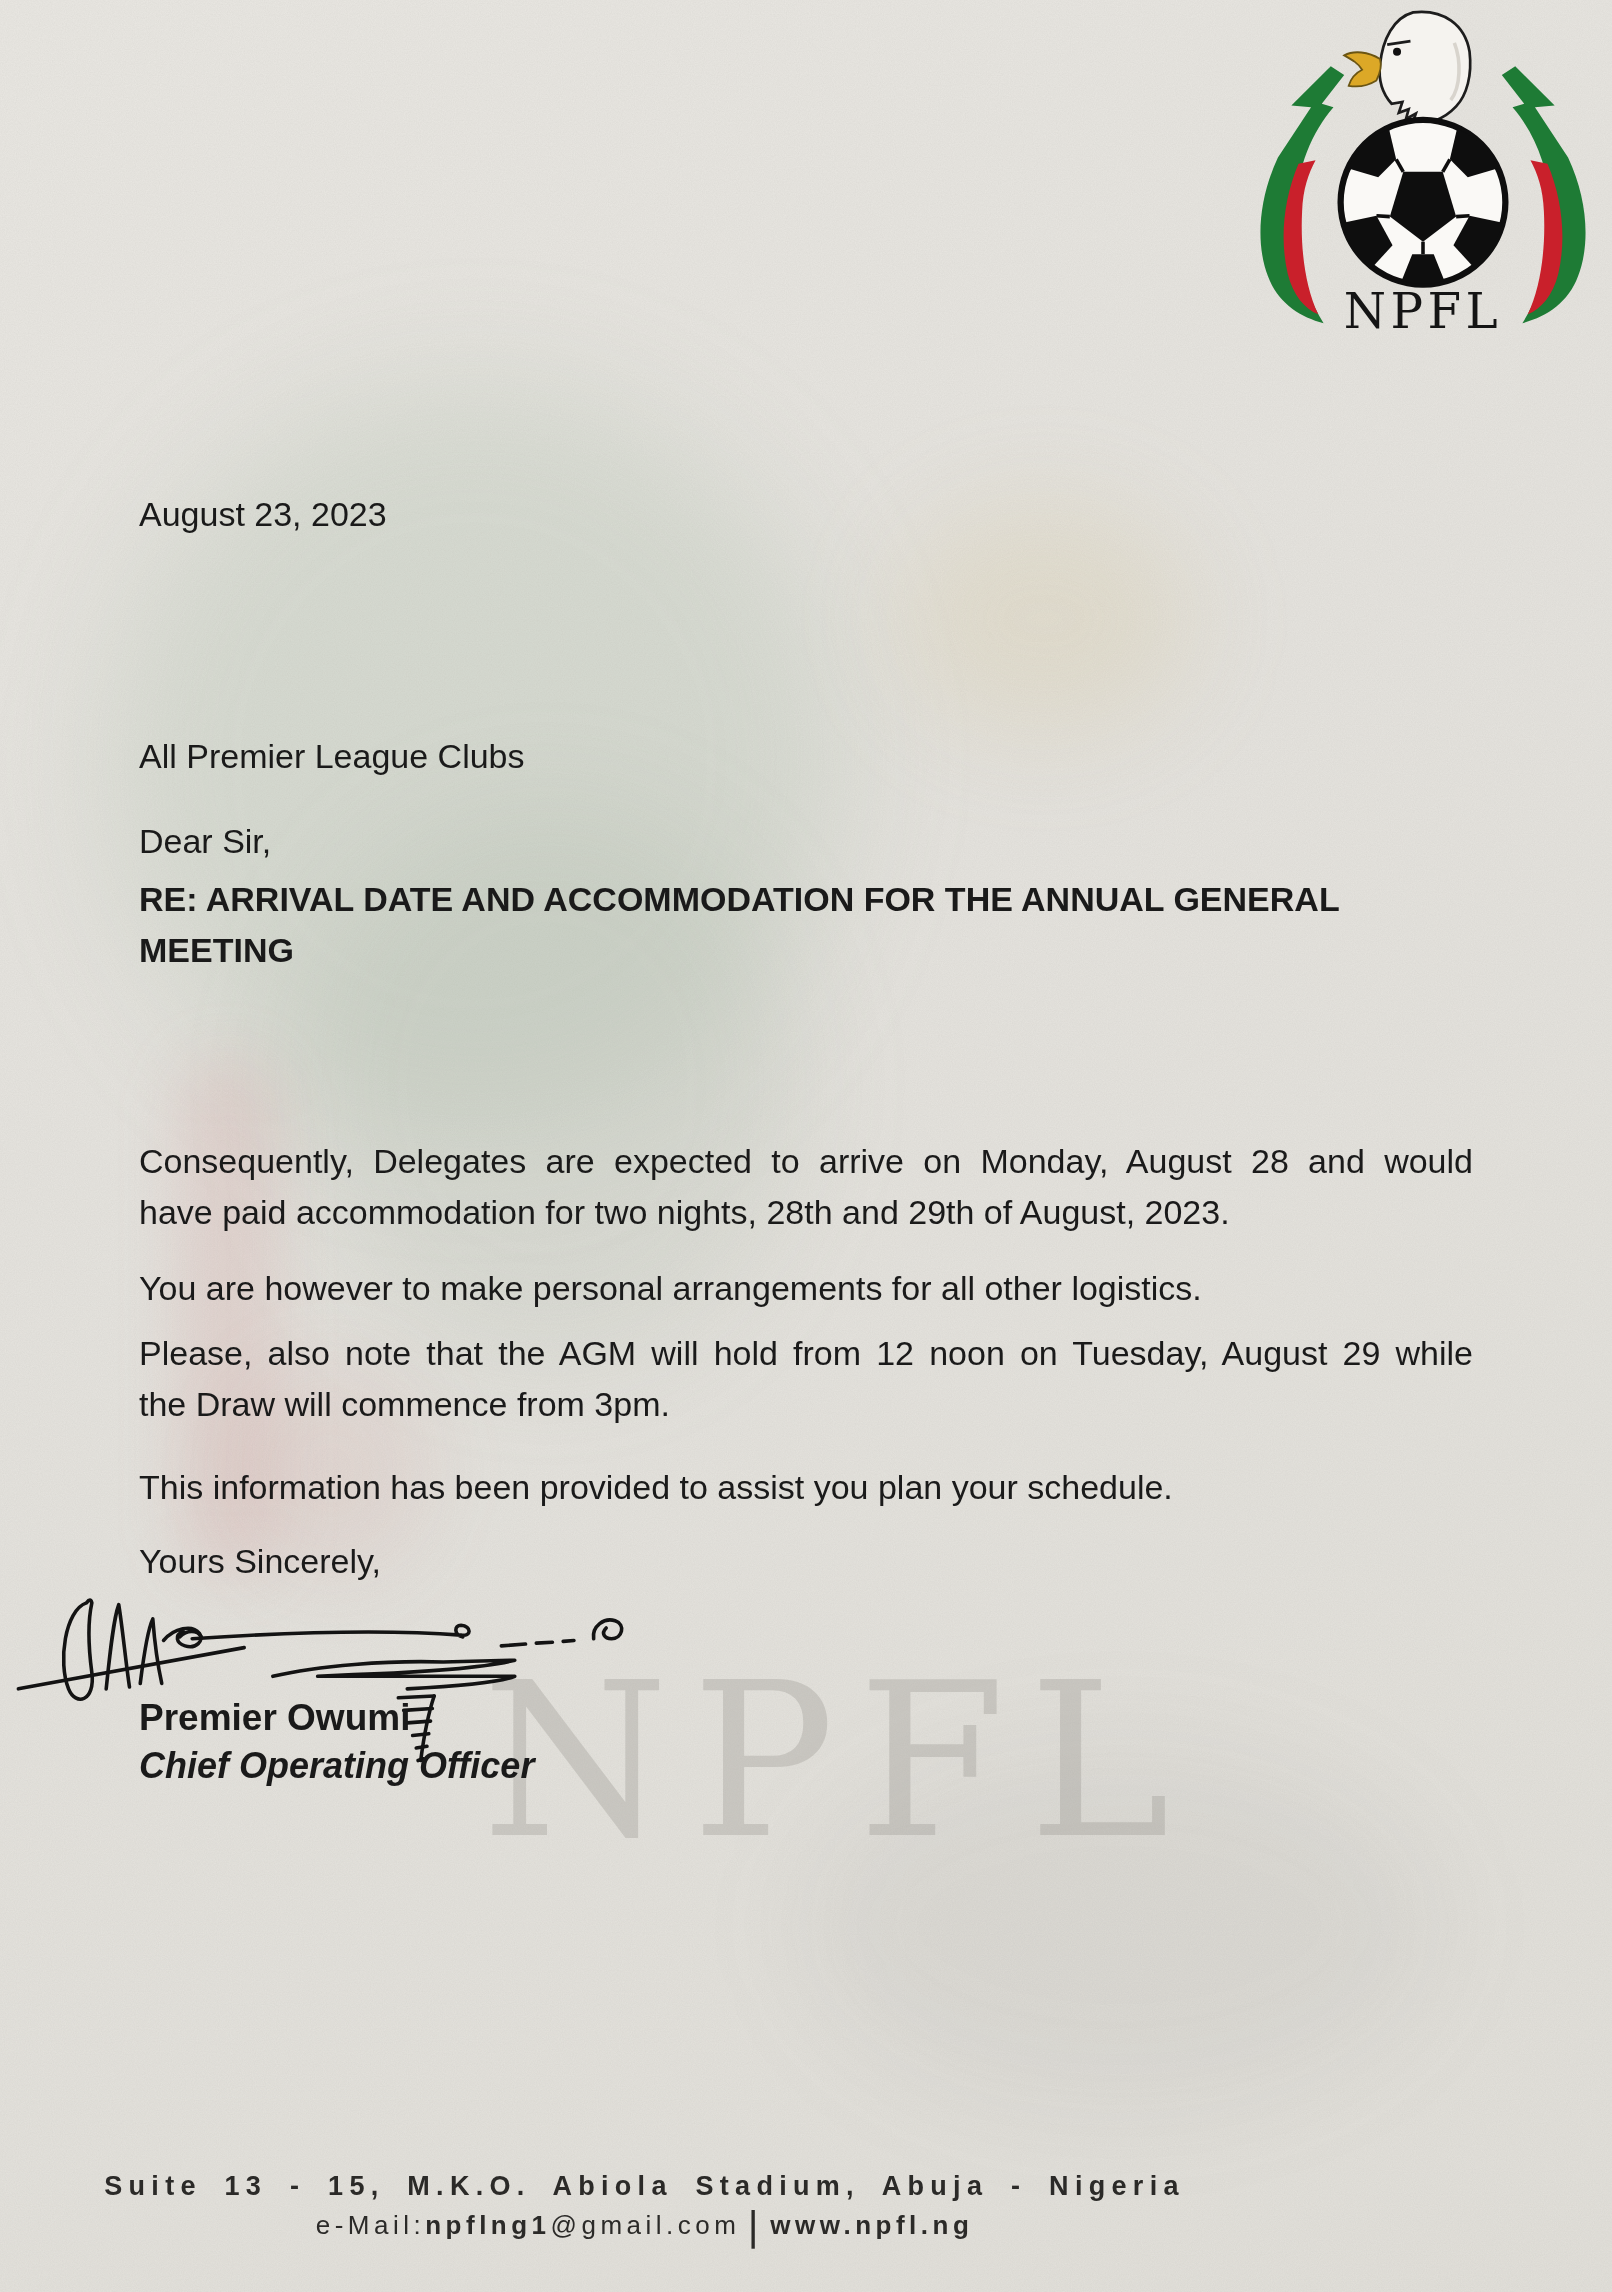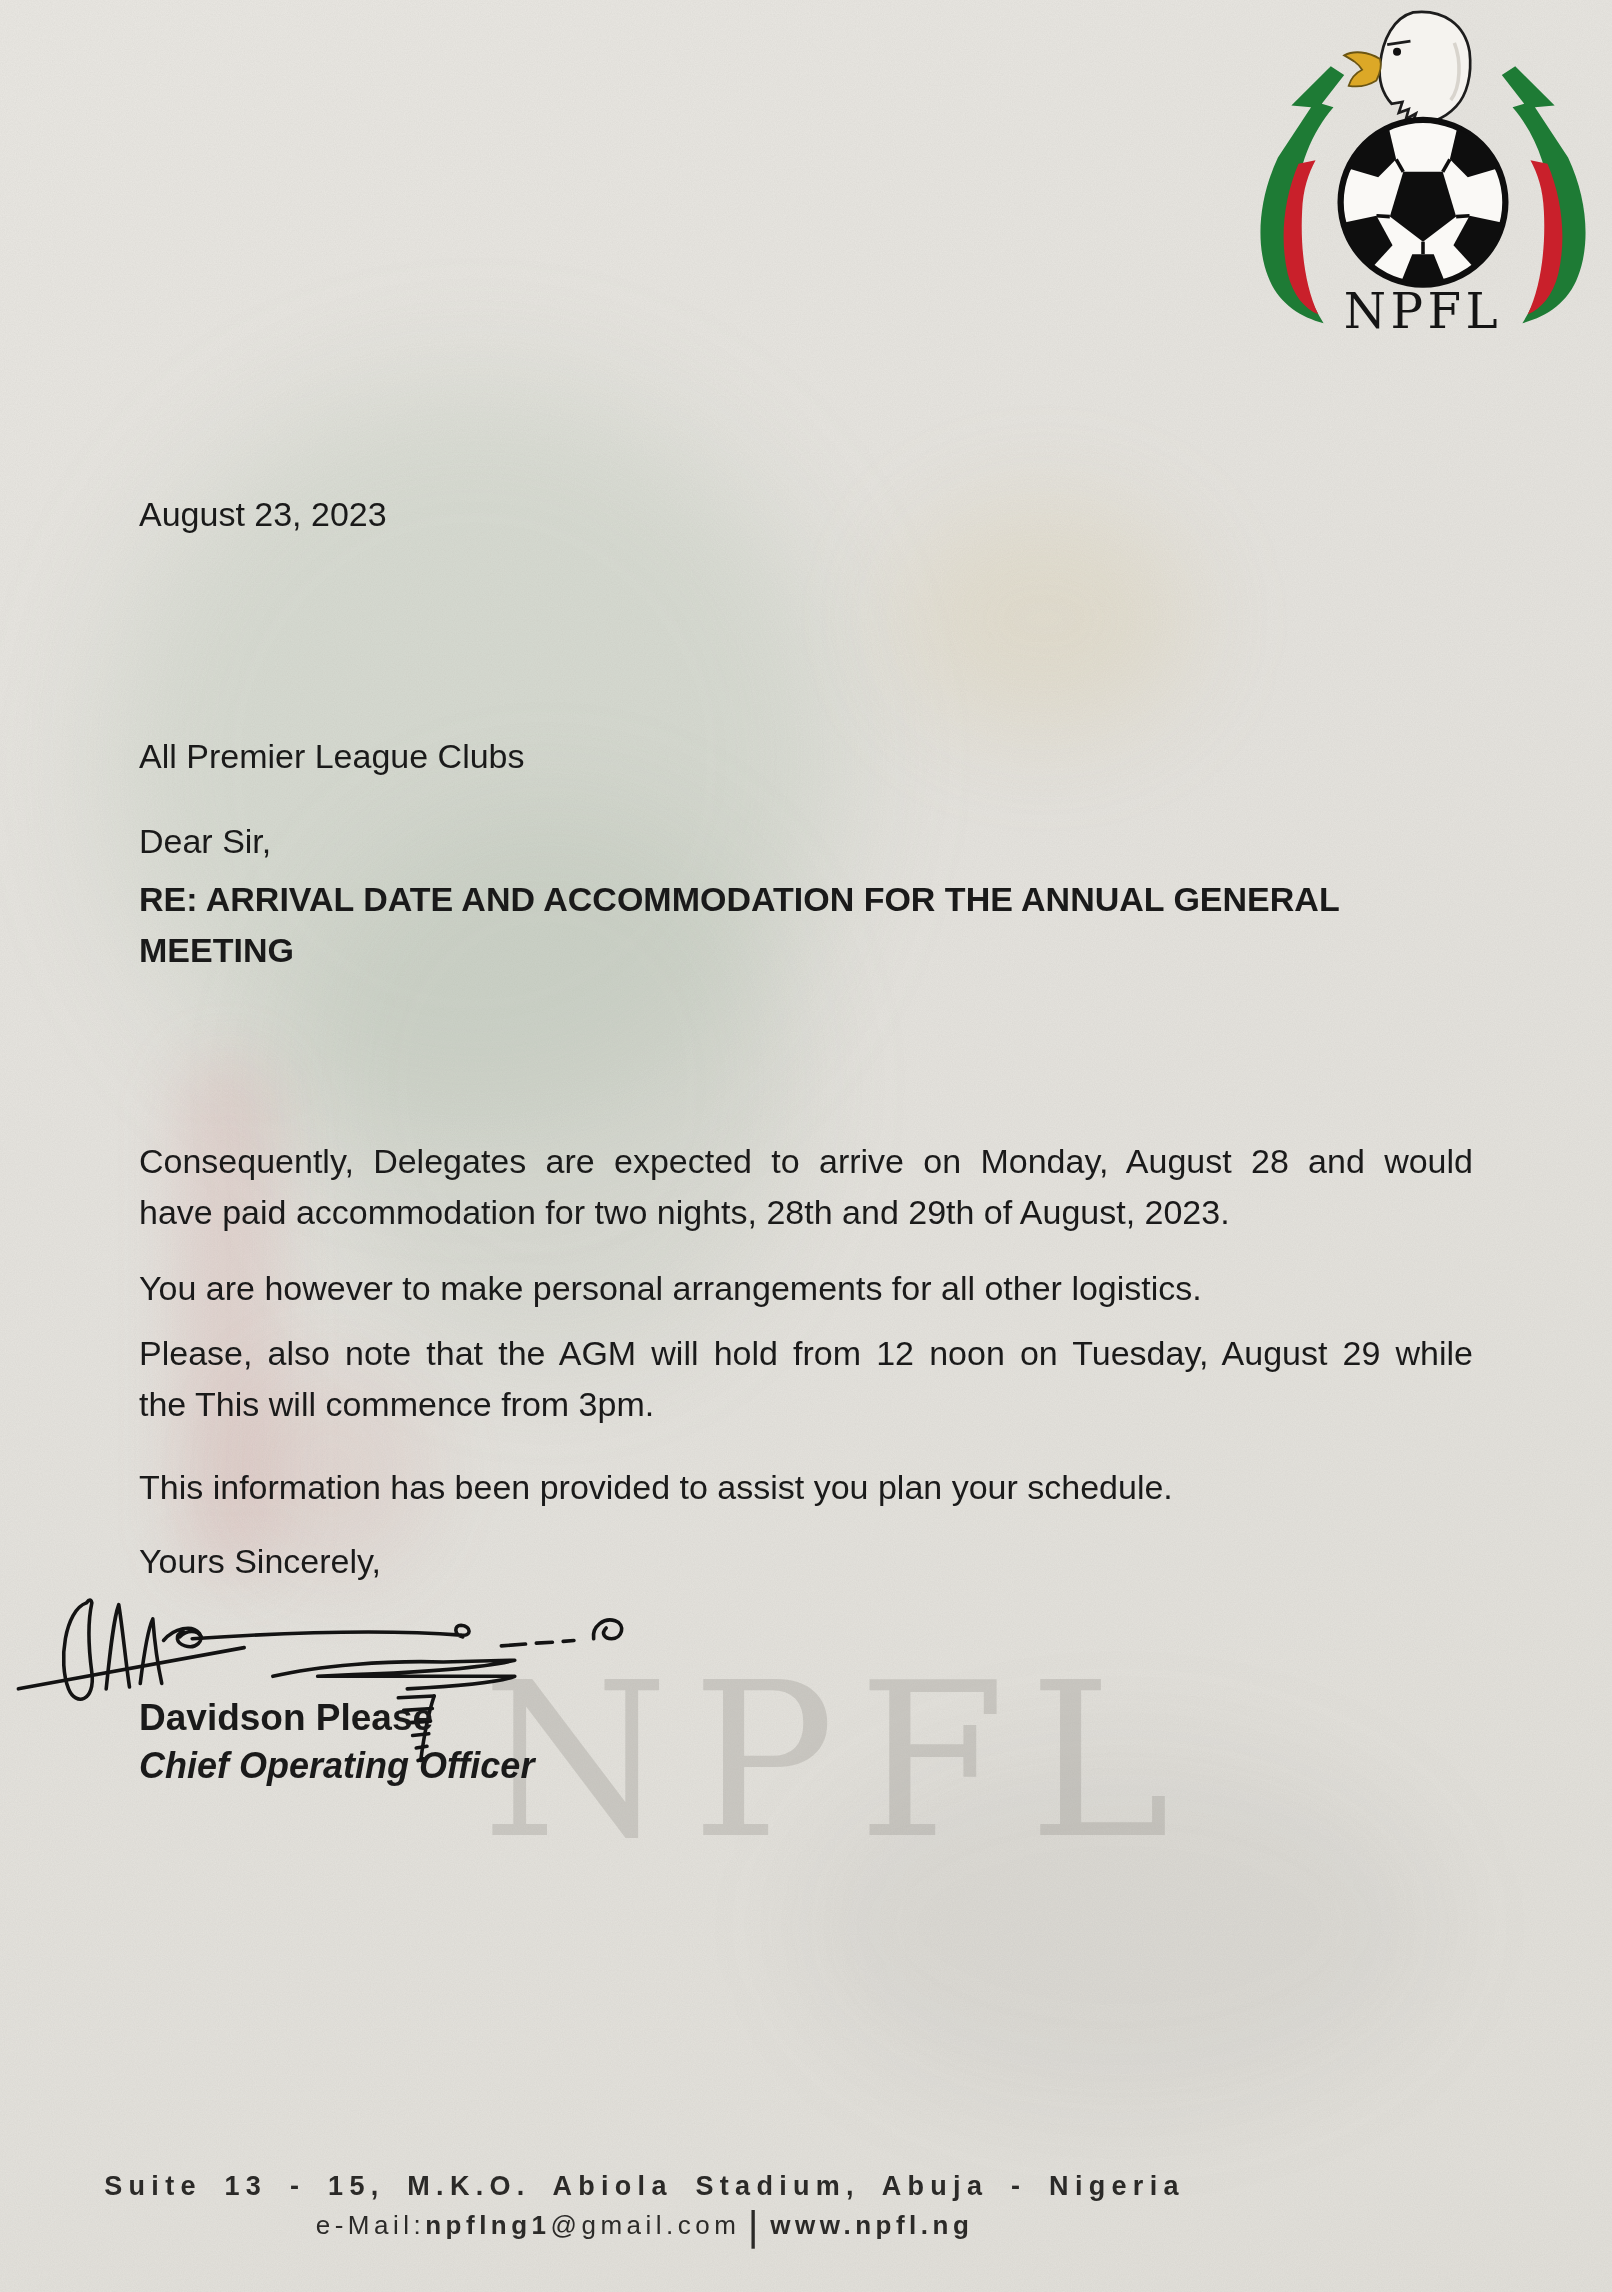--- a/index.html
+++ b/index.html
@@ -129,21 +129,21 @@
     <span class="line j">Consequently, Delegates are expected to arrive on Monday, August 28 and would</span>
     <span class="line">have paid accommodation for two nights, 28th and 29th of August, 2023.</span>
   </div>
 
   <div class="block p3">
     <span class="line">You are however to make personal arrangements for all other logistics.</span>
   </div>
 
   <div class="block p4">
     <span class="line j">Please, also note that the AGM will hold from 12 noon on Tuesday, August 29 while</span>
-    <span class="line">the This will commence from 3pm.</span>
+    <span class="line">the Draw will commence from 3pm.</span>
   </div>
 
   <div class="block p5">
     <span class="line">This information has been provided to assist you plan your schedule.</span>
   </div>
 
   <div class="block closing">Yours Sincerely,</div>
 
   <svg class="signature-svg" viewBox="0 0 712 214" xmlns="http://www.w3.org/2000/svg">
     <g fill="none" stroke="#131313" stroke-width="4" stroke-linecap="round" stroke-linejoin="round">
@@ -155,21 +155,21 @@
       <path d="M186,60 C194,52 206,52 210,60"></path>
       <path d="M200,62 C320,54 420,52 500,58 C512,60 512,48 500,47 C492,47 492,58 502,60"></path>
       <path d="M290,104 C340,92 420,86 480,88 L560,86 C520,96 440,100 380,102 L340,104 L560,104 C540,112 480,116 440,118"></path>
       <path d="M470,126 L430,128 M468,140 L436,142 M466,154 L440,156 M464,168 L446,170 M462,182 L450,184 M458,196 L452,198"></path>
       <path d="M470,126 C462,150 458,175 455,198"></path>
       <path d="M545,70 L572,68 M584,67 L602,66 M614,65 L626,64"></path>
       <path d="M648,62 C646,48 660,38 672,42 C684,46 680,62 668,62 C660,62 656,56 662,50"></path>
     </g>
   </svg>
 
-  <div class="block signer-name">Davidson Please</div>
+  <div class="block signer-name">Premier Owumi</div>
   <div class="block signer-title">Chief Operating Officer</div>
 
   <div class="footer footer-line1" style="position:absolute;">Suite 13 - 15, M.K.O. Abiola Stadium, Abuja - Nigeria</div>
   <div class="footer footer-line2" style="position:absolute;">
     <span class="fw-reg">e-Mail:</span><span class="fw-b">npflng1</span><span class="fw-reg">@gmail.com</span><span class="bar">|</span><span class="fw-b">www.npfl.ng</span>
   </div>
 
 </div>
 
 

